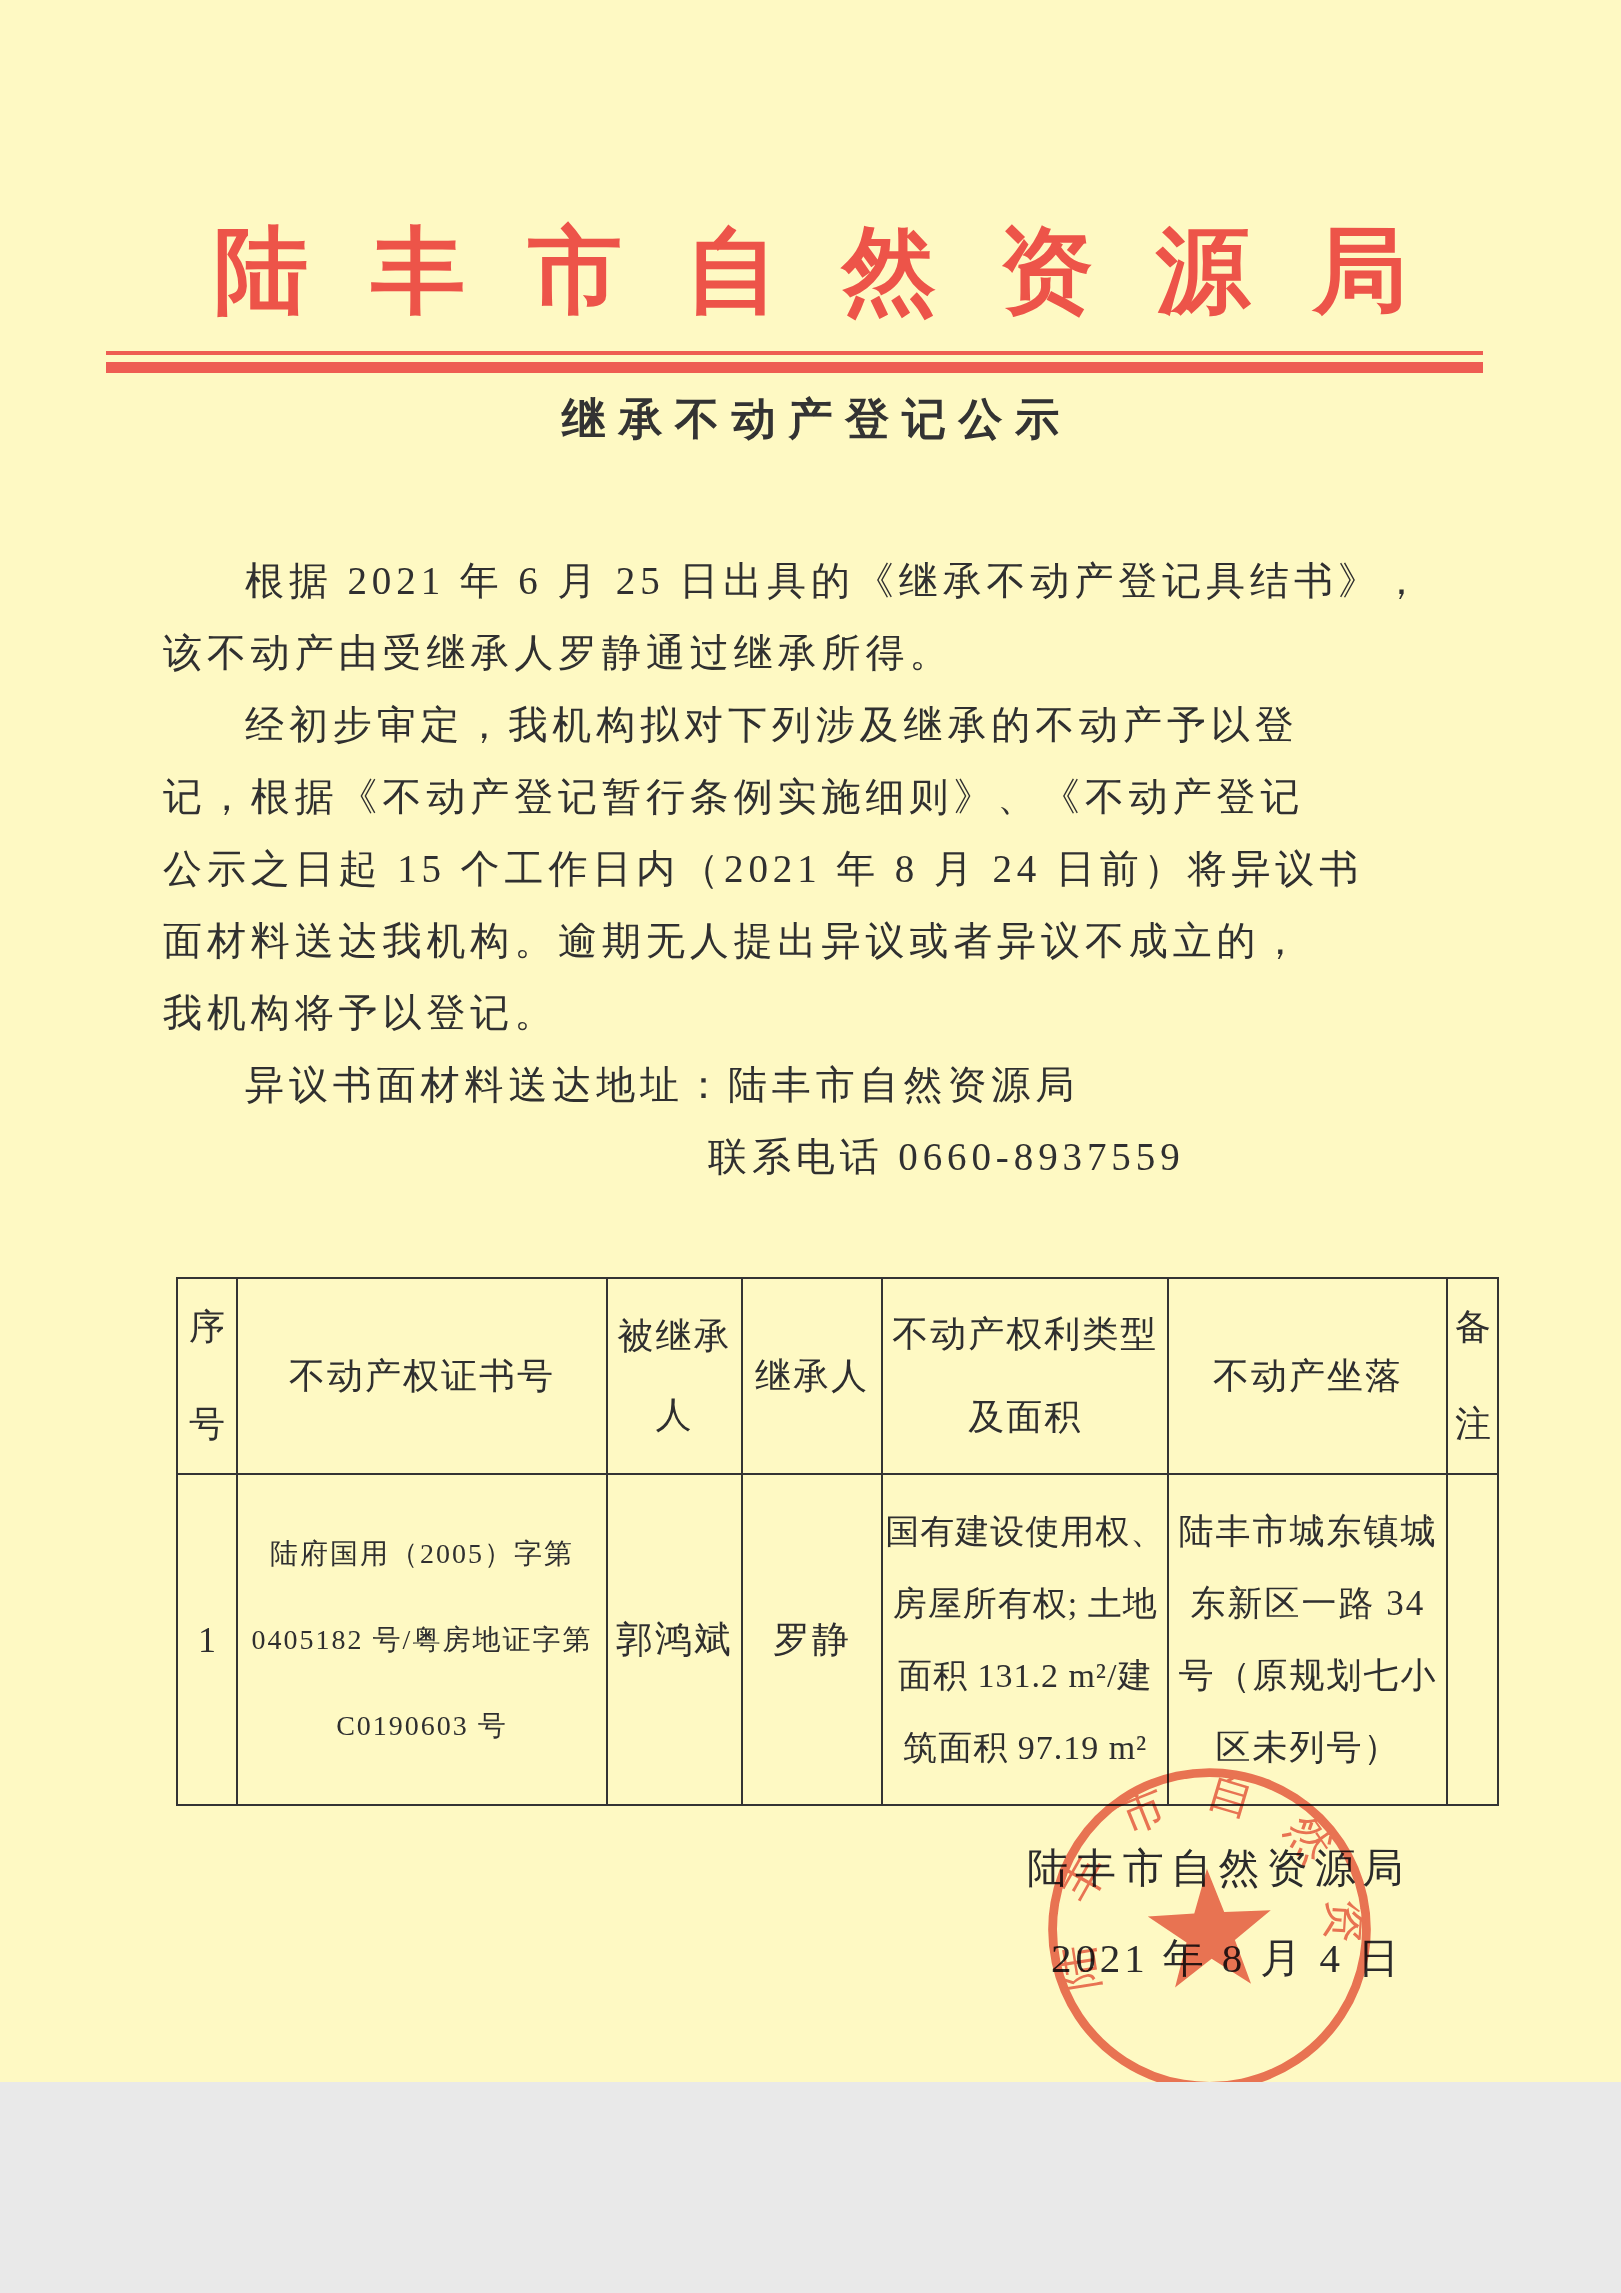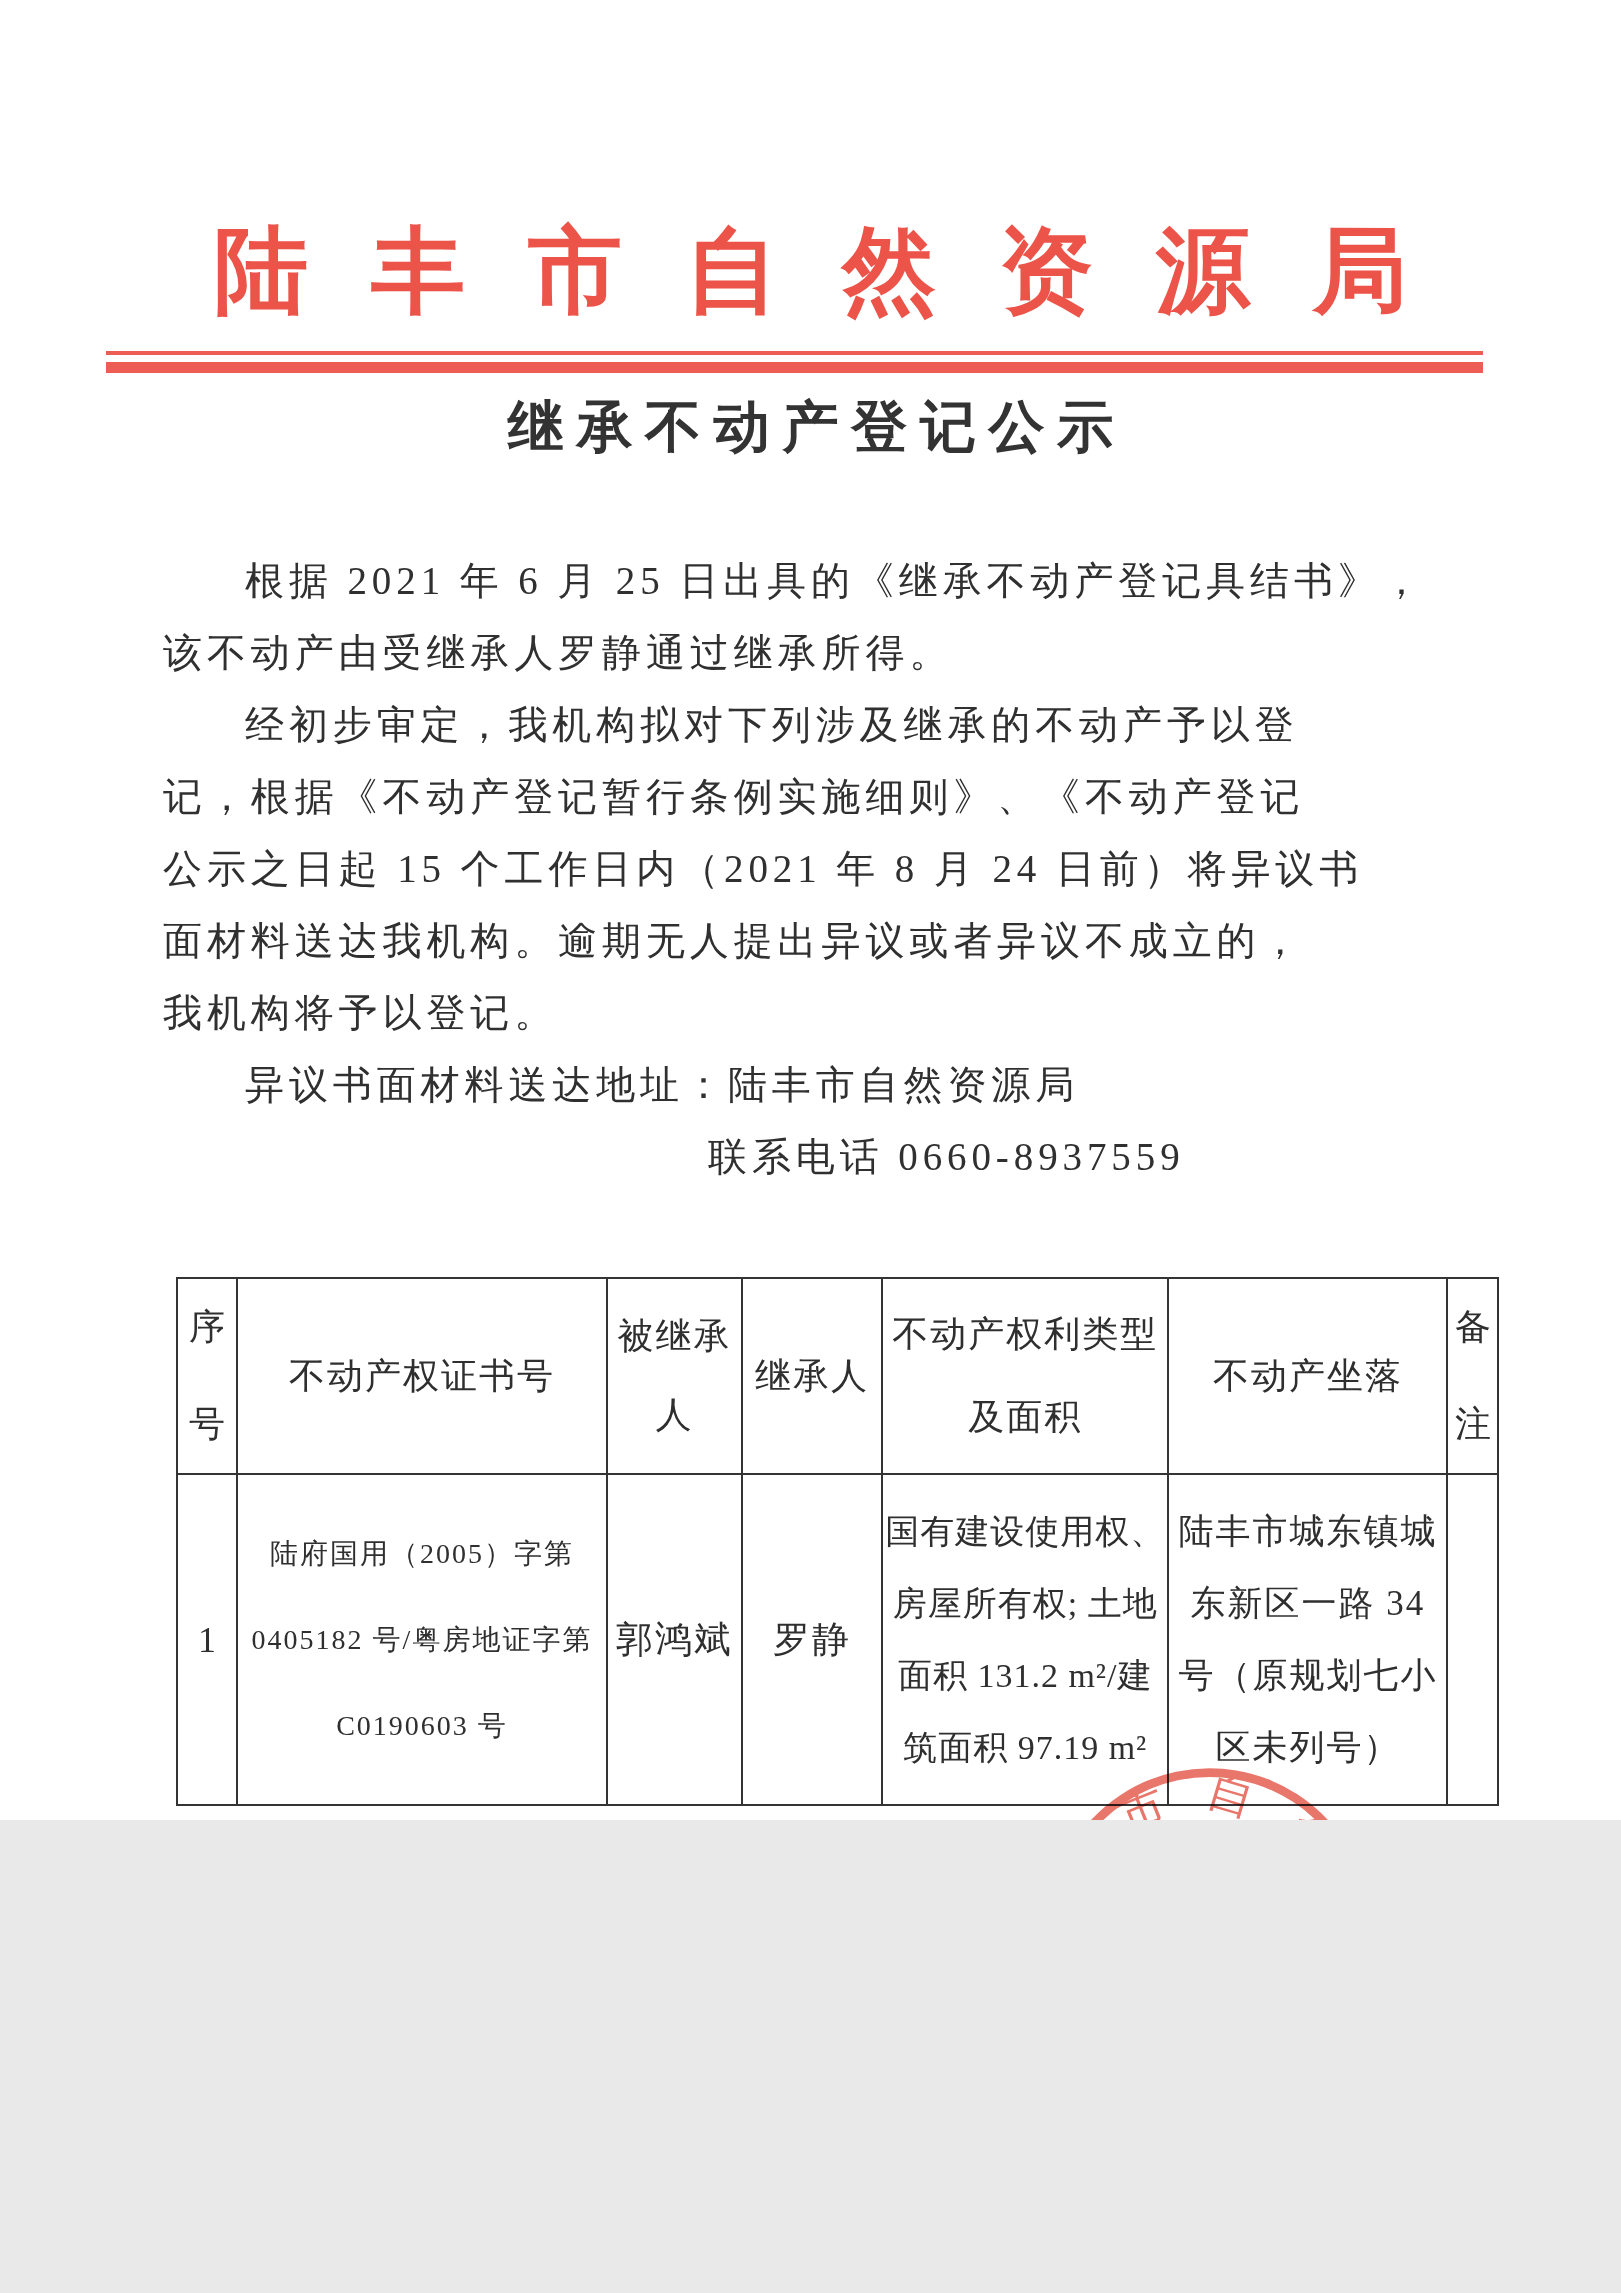--- a/index.html
+++ b/index.html
@@ -1,20 +1,20 @@
 <!DOCTYPE html>
 <html><head>
 <meta charset="utf-8">
 <style>
   html,body{margin:0;padding:0;background:#e9e9e9;}
   .page{
     position:relative;
-    width:1621px;height:1820px;
+    width:1621px;height:2082px;
     margin:0 auto;
-    background:#ffffff;
+    background:#fef9c3;
     overflow:hidden;
     font-family:"Liberation Serif","DejaVu Serif",serif;
     color:#2d2d2d;
   }
 
   
   .red-header{
     position:absolute;top:208px;left:0;right:0;
     text-align:center;
     font-size:94px;font-weight:bold;
@@ -23,21 +23,21 @@
     white-space:nowrap;
   }
   .rule{position:absolute;left:106px;width:1377px;background:#ee5d53;}
   .rule-thin{top:351px;height:3.9px;}
   .rule-thick{top:362px;height:10.8px;}
 
   
   .doc-title{
     position:absolute;top:390px;left:0;right:0;
     text-align:center;
-    font-size:56px;font-weight:bold;color:#333;
+    font-size:44px;font-weight:bold;color:#333;
     letter-spacing:12.7px;text-indent:12.7px;
     white-space:nowrap;
   }
 
   
   .body-block{
     position:absolute;left:163px;top:545px;width:1313px;
     font-size:39px;line-height:72px;
     letter-spacing:4.9px;color:#303030;
   }

